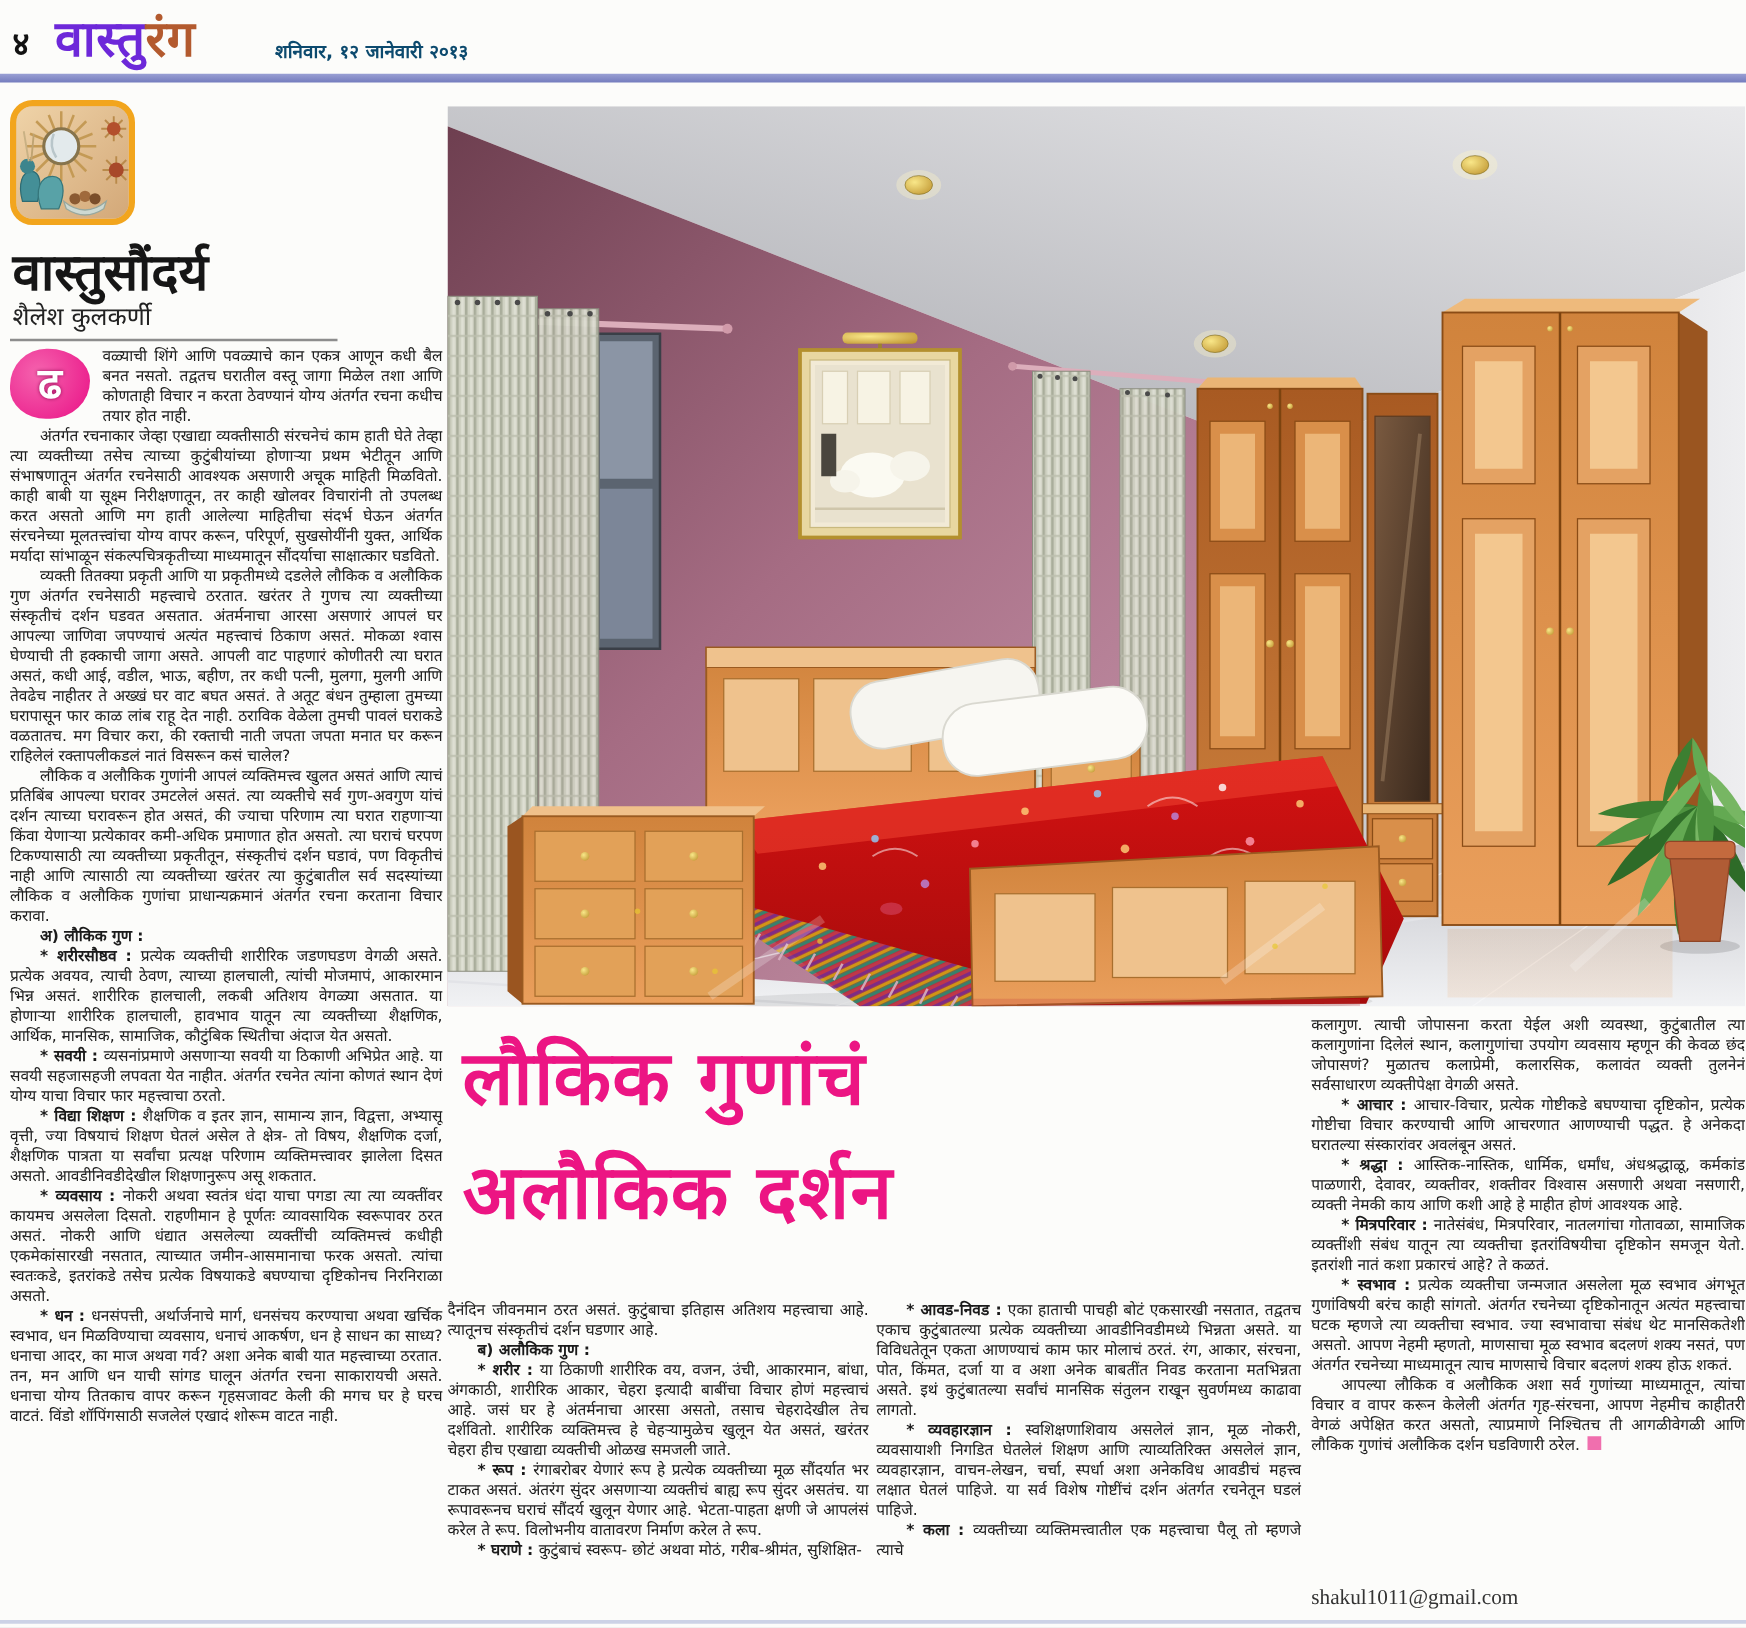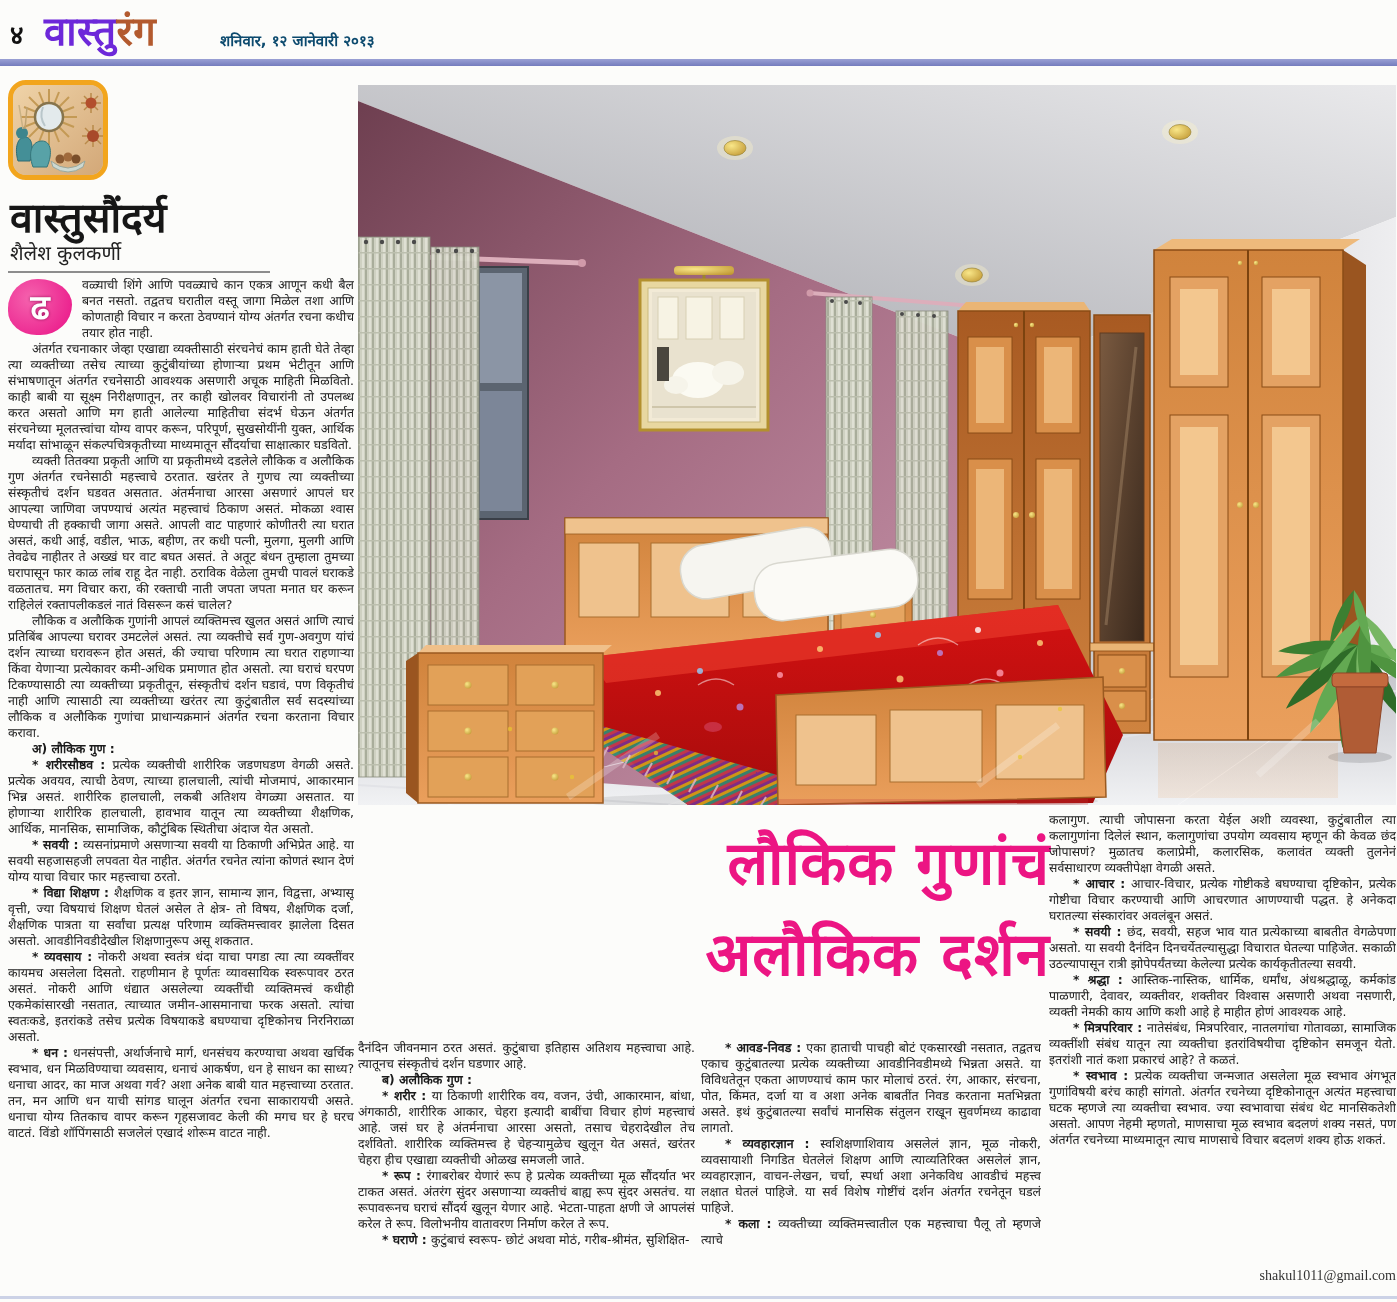--- a/index.html
+++ b/index.html
@@ -26,25 +26,25 @@
   .textcol .para{text-indent:24px}
   .textcol .para.cont,.textcol .para.first{text-indent:0}
   .lead{font-weight:bold}
   .sec{font-weight:bold}
   #col1{left:8px;top:277px;width:346px;height:1021px}
   #col2{left:358px;top:1040px;width:337px;height:258px}
   #col3{left:701px;top:1040px;width:340px;height:258px}
   #col4{left:1049px;top:812px;width:347px;height:452px}
   .dropcap{float:left;width:64px;height:56px;margin:2px 10px 2px 0;background:radial-gradient(circle at 35% 35%,#f563ae,#e90f85);border-radius:48% 55% 52% 47%/55% 48% 57% 45%;color:#fff;font-size:34px;font-weight:bold;display:flex;align-items:center;justify-content:center;text-shadow:0 0 3px #8f0a52}
   .endmark{display:inline-block;width:11px;height:11px;background:#f06fae;margin-left:6px}
-  .email{position:absolute;left:1049px;top:1268px;width:347px;text-align:right;font-family:"Liberation Serif",serif;font-size:14px;color:#333}
+  .email{position:absolute;left:1049px;top:1268px;width:347px;text-align:left;font-family:"Liberation Serif",serif;font-size:17px;color:#333}
 
   
   .photo{position:absolute;left:358px;top:85px;width:1038px;height:720px;line-height:0}
-  .headline{position:absolute;left:370px;top:818px;width:680px;text-align:right;font-size:60px;line-height:91px;font-weight:bold;color:#ec1583;letter-spacing:1px}
+  .headline{position:absolute;left:370px;top:818px;width:680px;text-align:left;font-size:60px;line-height:91px;font-weight:bold;color:#ec1583;letter-spacing:1px}
   .brule{position:absolute;left:0;top:1296px;width:100%;height:3px;background:#ccd2e6}
 </style>
 </head>
 <body>
 
 <div class="page">
 
   <header>
     <span class="pgnum">४</span>
     <h1 class="logo"><span class="logo-black">वास्तु</span><span class="logo-accent">रंग</span></h1>
@@ -447,22 +447,22 @@
       <p class="para"><b class="lead">* घराणे : </b>कुटुंबाचं स्वरूप- छोटं अथवा मोठं, गरीब-श्रीमंत, सुशिक्षित-</p>
     </div>
   <div id="col3" class="textcol">
       <p class="para"><b class="lead">* आवड-निवड : </b>एका हाताची पाचही बोटं एकसारखी नसतात, तद्वतच एकाच कुटुंबातल्या प्रत्येक व्यक्तीच्या आवडीनिवडीमध्ये भिन्नता असते. या विविधतेतून एकता आणण्याचं काम फार मोलाचं ठरतं. रंग, आकार, संरचना, पोत, किंमत, दर्जा या व अशा अनेक बाबतींत निवड करताना मतभिन्नता असते. इथं कुटुंबातल्या सर्वांचं मानसिक संतुलन राखून सुवर्णमध्य काढावा लागतो.</p>
       <p class="para"><b class="lead">* व्यवहारज्ञान : </b>स्वशिक्षणाशिवाय असलेलं ज्ञान, मूळ नोकरी, व्यवसायाशी निगडित घेतलेलं शिक्षण आणि त्याव्यतिरिक्त असलेलं ज्ञान, व्यवहारज्ञान, वाचन-लेखन, चर्चा, स्पर्धा अशा अनेकविध आवडीचं महत्त्व लक्षात घेतलं पाहिजे. या सर्व विशेष गोष्टींचं दर्शन अंतर्गत रचनेतून घडलं पाहिजे.</p>
       <p class="para"><b class="lead">* कला : </b>व्यक्तीच्या व्यक्तिमत्त्वातील एक महत्त्वाचा पैलू तो म्हणजे त्याचे</p>
     </div>
   <div id="col4" class="textcol">
       <p class="para cont">कलागुण. त्याची जोपासना करता येईल अशी व्यवस्था, कुटुंबातील त्या कलागुणांना दिलेलं स्थान, कलागुणांचा उपयोग व्यवसाय म्हणून की केवळ छंद जोपासणं? मुळातच कलाप्रेमी, कलारसिक, कलावंत व्यक्ती तुलनेनं सर्वसाधारण व्यक्तीपेक्षा वेगळी असते.</p>
       <p class="para"><b class="lead">* आचार : </b>आचार-विचार, प्रत्येक गोष्टीकडे बघण्याचा दृष्टिकोन, प्रत्येक गोष्टीचा विचार करण्याची आणि आचरणात आणण्याची पद्धत. हे अनेकदा घरातल्या संस्कारांवर अवलंबून असतं.</p>
-      <p class="para"><b class="lead">* सवयी : </b>छंद, सवयी, सहज भाव यात प्रत्येकाच्या बाबतीत वेगळेपणा असतो. या सवयी दैनंदिन दिनचर्येतल्यासुद्धा विचारात घेतल्या पाहिजेत. सकाळी उठल्यापासून रात्री झोपेपर्यंतच्या केलेल्या प्रत्येक कार्यकृतीतल्या सवयी.</p>
       <p class="para"><b class="lead">* श्रद्धा : </b>आस्तिक-नास्तिक, धार्मिक, धर्मांध, अंधश्रद्धाळू, कर्मकांड पाळणारी, देवावर, व्यक्तीवर, शक्तीवर विश्वास असणारी अथवा नसणारी, व्यक्ती नेमकी काय आणि कशी आहे हे माहीत होणं आवश्यक आहे.</p>
       <p class="para"><b class="lead">* मित्रपरिवार : </b>नातेसंबंध, मित्रपरिवार, नातलगांचा गोतावळा, सामाजिक व्यक्तींशी संबंध यातून त्या व्यक्तीचा इतरांविषयीचा दृष्टिकोन समजून येतो. इतरांशी नातं कशा प्रकारचं आहे? ते कळतं.</p>
       <p class="para"><b class="lead">* स्वभाव : </b>प्रत्येक व्यक्तीचा जन्मजात असलेला मूळ स्वभाव अंगभूत गुणांविषयी बरंच काही सांगतो. अंतर्गत रचनेच्या दृष्टिकोनातून अत्यंत महत्त्वाचा घटक म्हणजे त्या व्यक्तीचा स्वभाव. ज्या स्वभावाचा संबंध थेट मानसिकतेशी असतो. आपण नेहमी म्हणतो, माणसाचा मूळ स्वभाव बदलणं शक्य नसतं, पण अंतर्गत रचनेच्या माध्यमातून त्याच माणसाचे विचार बदलणं शक्य होऊ शकतं.</p>
+      <p class="para">आपल्या लौकिक व अलौकिक अशा सर्व गुणांच्या माध्यमातून, त्यांचा विचार व वापर करून केलेली अंतर्गत गृह-संरचना, आपण नेहमीच काहीतरी वेगळं अपेक्षित करत असतो, त्याप्रमाणे निश्चितच ती आगळीवेगळी आणि लौकिक गुणांचं अलौकिक दर्शन घडविणारी ठरेल.<span class="endmark"></span></p>
     </div>
 
   <div class="email">shakul1011@gmail.com</div>
 
   <div class="brule"></div>
 </div>
 
 </body></html>

